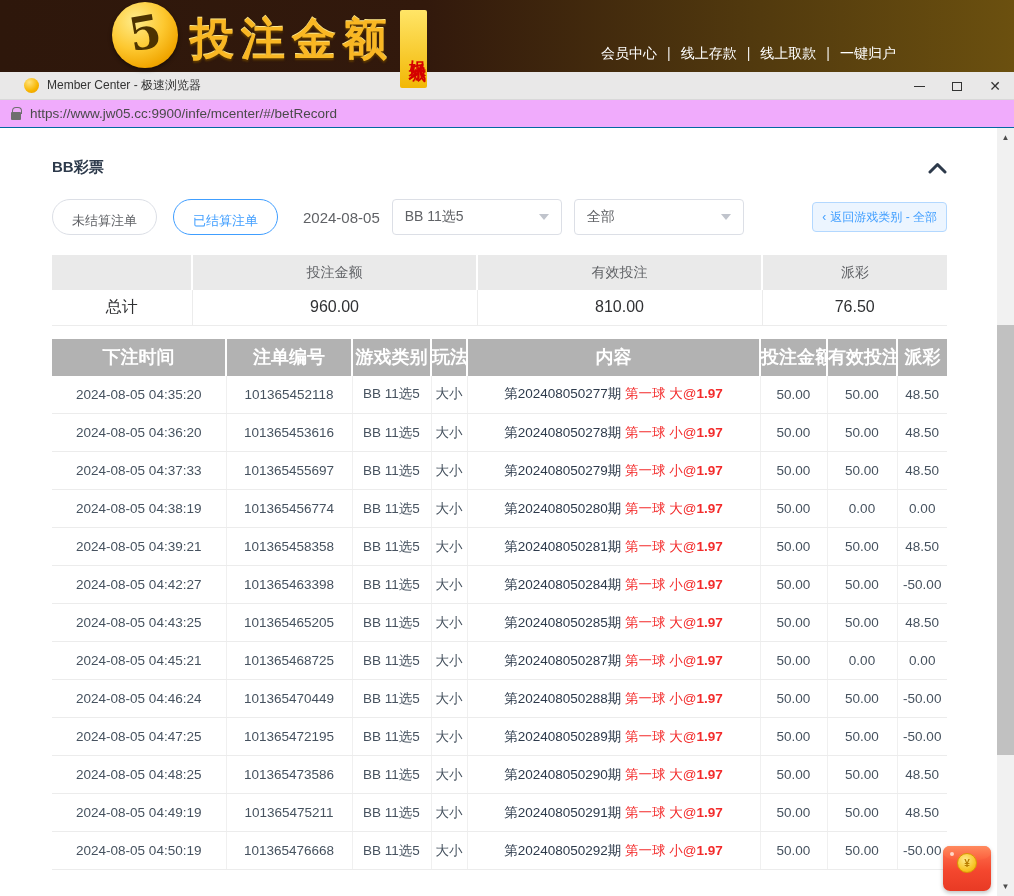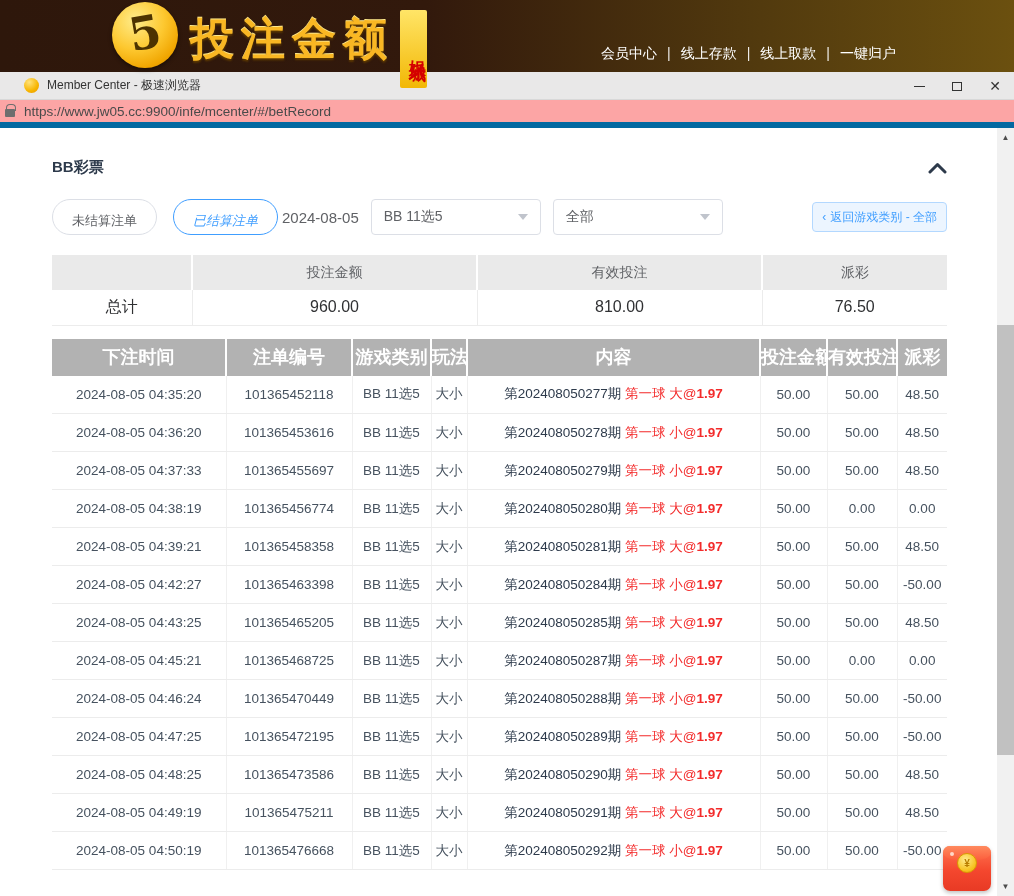--- a/index.html
+++ b/index.html
@@ -31,39 +31,39 @@
   .tab-icon { width:15px; height:15px; border-radius:50%;
     background:radial-gradient(circle at 35% 28%, #ffe27a, #f7b500 60%, #e89400); }
   .tab-title { margin-left:8px; font-size:12px; color:#333; }
   .win-controls { position:absolute; right:0; top:0; height:28px; display:flex; }
   .win-btn { width:38px; height:28px; display:flex; align-items:center; justify-content:center; cursor:pointer; }
   .glyph-min { width:11px; height:1px; background:#333; }
   .glyph-max { width:10px; height:9px; border:1px solid #333; background:transparent; }
   .glyph-close { font-size:14px; color:#333; line-height:1; }
 
   
-  .urlbar { height:28px; background:#fca5a5; border-bottom:6px solid #0369a1; display:flex; align-items:center; padding-left:5px; }
+  .urlbar { height:28px; background:#f0abfc; border-bottom:1px solid #0369a1; display:flex; align-items:center; padding-left:11px; }
   .lock-icon { position:relative; width:10px; height:8px; background:#6e6e6e; border-radius:1px; margin-top:4px; }
   .lock-icon::before { content:""; position:absolute; left:1px; top:-5px; width:8px; height:6px;
     border:1.6px solid #6e6e6e; border-bottom:none; border-radius:4px 4px 0 0; }
   .url-text { margin-left:9px; font-size:13.5px; color:#4a4a4a; }
 
   
   .content { position:relative; height:768px; background:#fff; }
   .panel { padding:30px 0 0 52px; width:947px; }
 
   .panel-head { display:flex; align-items:center; justify-content:space-between; }
   .panel-title { font-size:15px; font-weight:bold; color:#2d3a4b; }
   .collapse-btn { cursor:pointer; display:flex; align-items:center; }
 
   .filters { margin-top:22px; display:flex; align-items:center; }
   .btn-pill { height:36px; padding:12px 19px; background:#fff; border:1px solid #dcdfe6; border-radius:18px;
     color:#606266; font-size:13px; cursor:pointer; font-family:inherit; }
-  .btn-pill.active { border-color:#409eff; color:#409eff; margin-left:16px;font-style:italic; }
-  .date-text { margin-left:4px; font-size:15px; color:#606266; }
+  .btn-pill.active { border-color:#409eff; color:#409eff; margin-left:16px; }
+  .date-text { margin-left:25px; font-size:15px; color:#606266; }
   .select { margin-left:12px; width:170px; height:36px; background:#fff; border:1px solid #dcdfe6;
     border-radius:4px; display:flex; align-items:center; justify-content:space-between;
     padding:0 12px; font-size:14px; color:#606266; cursor:pointer; }
   .caret-down { width:0; height:0; border-left:5px solid transparent; border-right:5px solid transparent;
     border-top:6px solid #c0c4cc; }
   .back-btn { margin-left:auto; height:30px; padding:0 9px; background:#ecf5ff; border:1px solid #b3d8ff;
     border-radius:4px; color:#409eff; font-size:12px; display:flex; align-items:center; cursor:pointer; }
   .back-arrow { margin-right:4px; font-size:12px; }
 
   table { border-collapse:collapse; width:895px; table-layout:fixed; }

